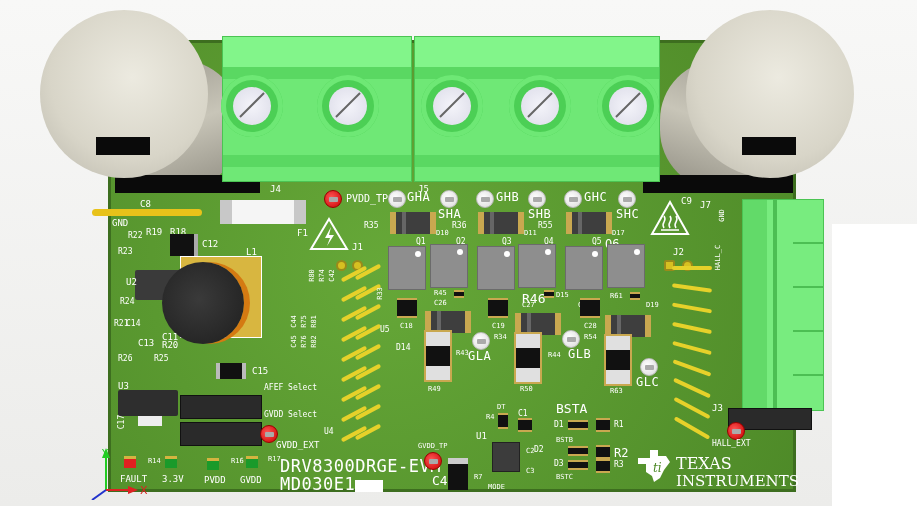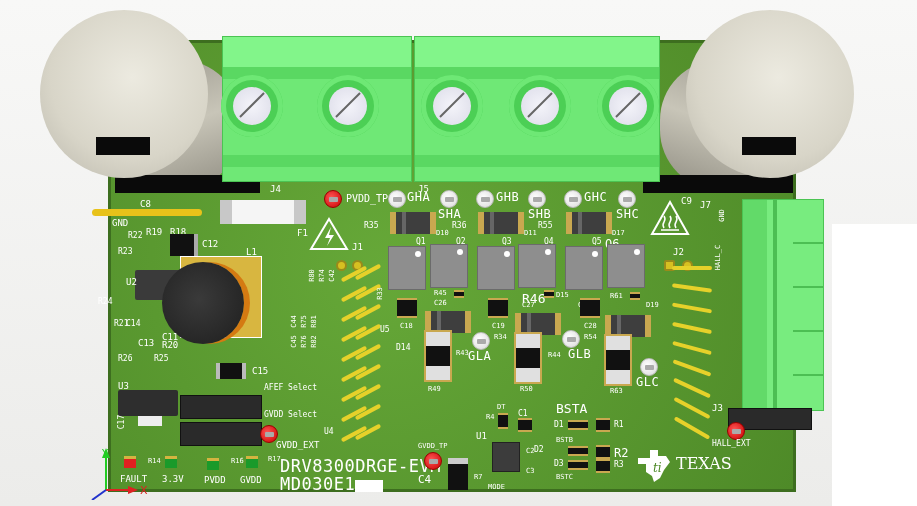--- a/index.html
+++ b/index.html
@@ -204,21 +204,21 @@
   <span class="silk" style="left:118px;top:248px;font-size:8px">R23</span>
   <div class="smd" style="left:170px;top:234px;width:28px;height:22px;border:none;border-right:4px solid #aaa"></div>
   <span class="silk" style="left:202px;top:240px">C12</span>
   <div style="position:absolute;left:135px;top:270px;width:58px;height:30px;background:#3a3a3a;border-radius:2px"></div>
   <span class="silk" style="left:126px;top:278px">U2</span>
 
   <div style="position:absolute;left:180px;top:256px;width:82px;height:82px;border:1px solid #fff;background:#d8b640"></div>
   <div style="position:absolute;left:162px;top:262px;width:82px;height:82px;border-radius:50%;background:radial-gradient(circle at 45% 45%,#3a3a3a,#1e1e1e);box-shadow:6px 0 0 #d47a12"></div>
   <span class="silk" style="left:246px;top:248px">L1</span>
 
-  <span class="silk" style="left:98px;top:298px;font-size:8px">R24</span>
+  <span class="silk" style="left:120px;top:298px;font-size:8px">R24</span>
   <span class="silk" style="left:114px;top:320px;font-size:8px">R21</span>
   <span class="silk" style="left:126px;top:320px;font-size:8px">C14</span>
   <span class="silk" style="left:138px;top:339px">C13</span>
   <span class="silk" style="left:162px;top:333px">C11</span>
   <span class="silk" style="left:162px;top:341px">R20</span>
   <span class="silk" style="left:118px;top:355px;font-size:8px">R26</span>
   <span class="silk" style="left:154px;top:355px;font-size:8px">R25</span>
   <div class="smd" style="left:216px;top:363px;width:30px;height:16px;border:none;border-left:4px solid #bbb;border-right:4px solid #bbb"></div>
   <span class="silk" style="left:252px;top:367px">C15</span>
 
@@ -312,21 +312,21 @@
   <span class="silk" style="left:518px;top:410px;font-size:8px">C1</span>
   <span class="silk" style="left:476px;top:432px">U1</span>
   <div style="position:absolute;left:492px;top:442px;width:28px;height:30px;background:#3c3c3c;border:1px solid #222"></div>
   <span class="silk" style="left:526px;top:448px;font-size:7px">C2</span>
   <span class="silk" style="left:526px;top:468px;font-size:7px">C3</span>
   <span class="silk" style="left:474px;top:474px;font-size:7px">R7</span>
   <span class="silk" style="left:488px;top:484px;font-size:7px">MODE</span>
   <div class="tp r" style="left:424px;top:452px"></div>
   <span class="silk" style="left:418px;top:443px;font-size:7px">GVDD_TP</span>
   <div class="smd" style="left:448px;top:458px;width:20px;height:32px;border-top:6px solid #ccc;border-bottom:none"></div>
-  <span class="silk" style="left:418px;top:474px;font-size:11px">C4</span>
+  <span class="silk" style="left:432px;top:474px;font-size:13px">C4</span>
 
   <span class="silk" style="left:556px;top:402px;font-size:13px">BSTA</span>
   <span class="silk" style="left:554px;top:421px;font-size:8px">D1</span>
   <div class="smd" style="left:568px;top:420px;width:20px;height:10px"></div>
   <div class="smd" style="left:596px;top:418px;width:14px;height:14px"></div>
   <span class="silk" style="left:614px;top:421px;font-size:8px">R1</span>
   <span class="silk" style="left:556px;top:437px;font-size:7px">BSTB</span>
   <span class="silk" style="left:534px;top:446px;font-size:8px">D2</span>
   <div class="smd" style="left:568px;top:446px;width:20px;height:10px"></div>
   <div class="smd" style="left:596px;top:445px;width:14px;height:14px"></div>
@@ -335,20 +335,21 @@
   <div class="smd" style="left:568px;top:460px;width:20px;height:10px"></div>
   <div class="smd" style="left:596px;top:459px;width:14px;height:14px"></div>
   <span class="silk" style="left:614px;top:461px;font-size:8px">R3</span>
   <span class="silk" style="left:556px;top:474px;font-size:7px">BSTC</span>
 
   <svg style="position:absolute;left:636px;top:448px" width="36" height="36" viewBox="0 0 36 36">
       <path d="M2 10 L14 10 L14 2 L22 2 L22 8 L30 8 L34 14 L28 22 L24 30 L18 34 L16 28 L10 24 L10 16 L2 16 Z" fill="#fff"></path>
       <text x="17" y="24" font-size="12" font-family="DejaVu Serif, serif" font-style="italic" fill="#4e8a28">ti</text>
     </svg>
   <span class="ti-logo" style="left:676px;top:454px;font-size:16px">TEXAS</span>
+  <span class="ti-logo" style="left:676px;top:472px;font-size:15px">INSTRUMENTS</span>
 
   <svg style="position:absolute;left:88px;top:444px" width="70" height="56" viewBox="0 0 70 56">
     <line x1="18" y1="46" x2="18" y2="8" stroke="#22cc22" stroke-width="2"></line>
     <polygon points="14,14 18,4 22,14" fill="#22cc22"></polygon>
     <line x1="18" y1="46" x2="44" y2="46" stroke="#dd2222" stroke-width="2"></line>
     <polygon points="40,42 50,46 40,50" fill="#dd2222"></polygon>
     <line x1="18" y1="46" x2="4" y2="56" stroke="#2233cc" stroke-width="2"></line>
   </svg>
   <span style="position:absolute;left:140px;top:484px;color:#dd2222;font-size:11px;font-family:'DejaVu Sans',sans-serif">X</span>
   <span style="position:absolute;left:102px;top:448px;color:#22cc22;font-size:10px;font-family:'DejaVu Sans',sans-serif">Y</span>

